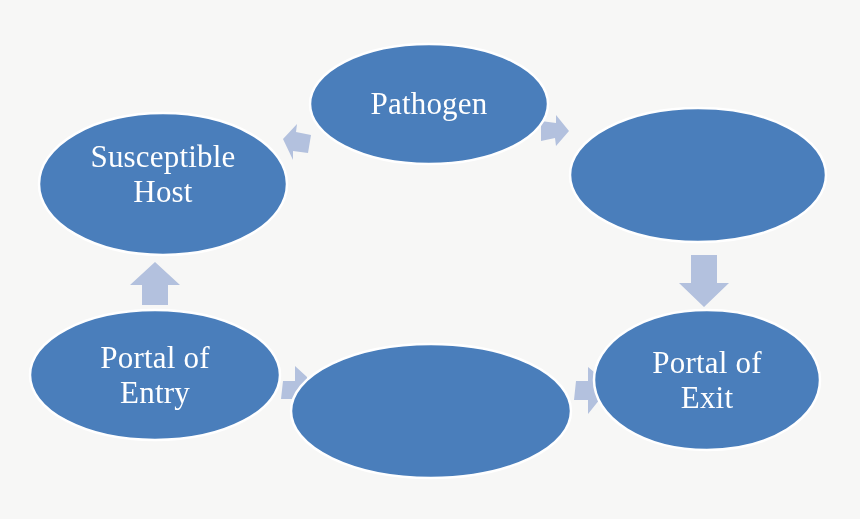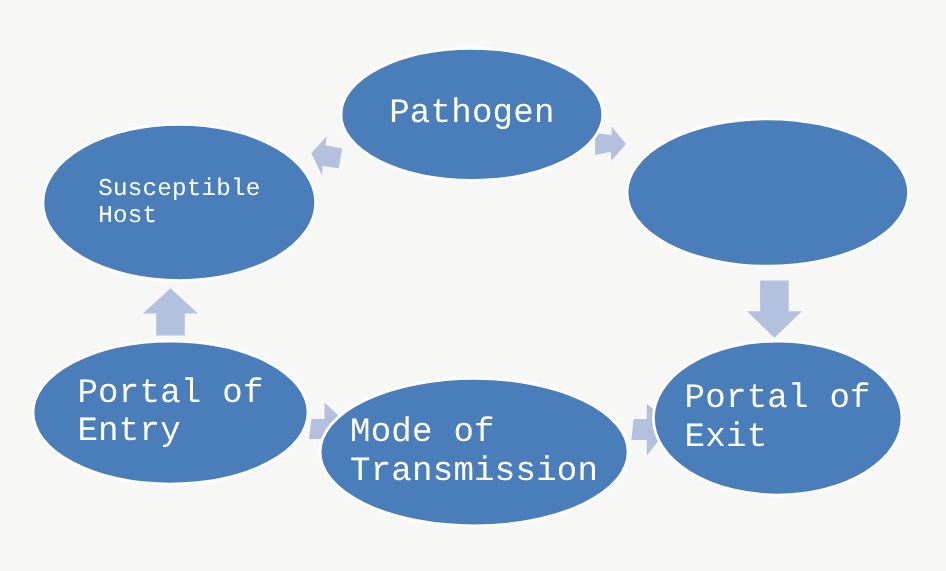--- a/index.html
+++ b/index.html
@@ -25,23 +25,23 @@
     top: 0;
     width: 860px;
     height: 519px;
     display: block;
   }
   .node-label {
     position: absolute;
     display: flex;
     align-items: center;
     justify-content: center;
-    text-align: left;
+    text-align: center;
     color: #ffffff;
-    font-family: Liberation Mono, monospace;
+    font-family: Liberation Serif, serif;
     font-weight: 400;
     line-height: 1.14;
     letter-spacing: 0.2px;
     pointer-events: none;
     white-space: pre-line;
   }
 </style>
 </head>
 <body>
 
@@ -85,22 +85,20 @@
 
     <ellipse cx="163" cy="184" rx="124" ry="71" fill="#4a7ebb" stroke="#ffffff" stroke-width="2.5"></ellipse>
   </svg>
 
   <div class="node-label" style="left:310px; top:44px; width:238px; height:120px; font-size:31px;">Pathogen</div>
 
 
   <div class="node-label" style="left:594px; top:310px; width:226px; height:140px; font-size:31px;">Portal of
 Exit</div>
 
-  <div class="node-label" style="left:291px; top:344px; width:280px; height:134px; font-size:31px;">Mode of
-Transmission</div>
 
   <div class="node-label" style="left:30px; top:310px; width:250px; height:130px; font-size:31px;">Portal of
 Entry</div>
 
-  <div class="node-label" style="left:39px; top:113px; width:248px; height:142px; font-size:22px;">Susceptible
+  <div class="node-label" style="left:39px; top:103px; width:248px; height:142px; font-size:31px;">Susceptible
 Host</div>
 
 </div>
 
 </body></html>

